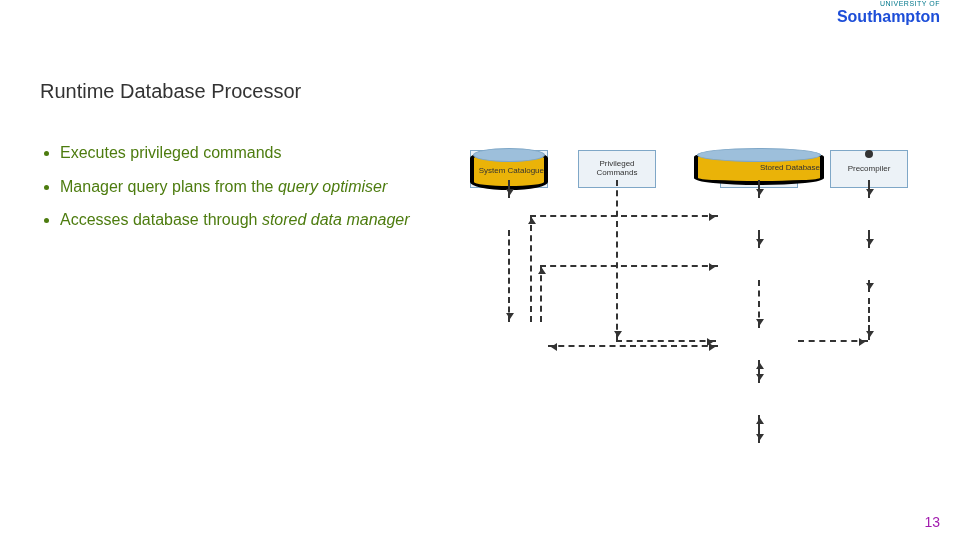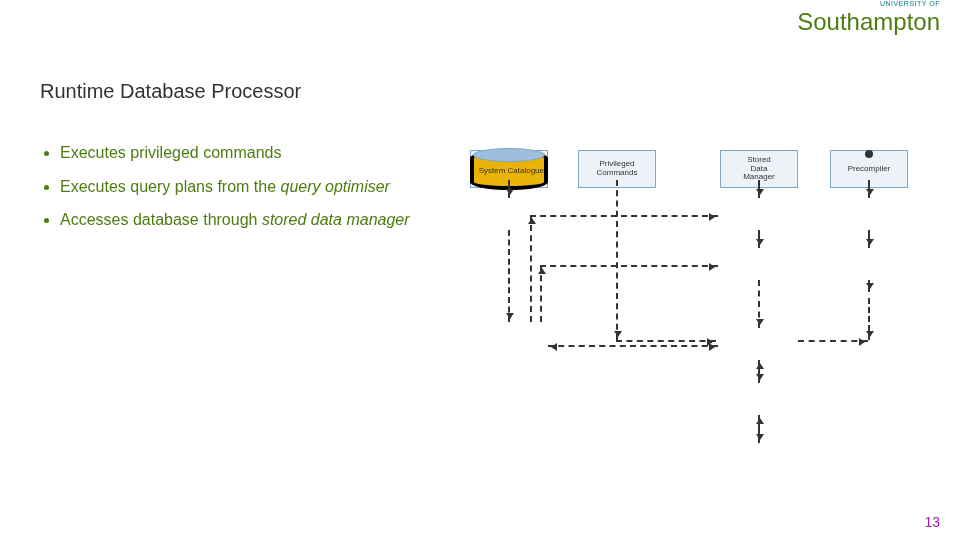--- a/index.html
+++ b/index.html
@@ -1,21 +1,21 @@
 <!DOCTYPE html>
 <html><head>
 <meta charset="utf-8">
 <style>
   *{box-sizing:border-box;margin:0;padding:0}
   body{width:960px;height:540px;background:#fff;font-family:"Segoe UI",Arial,sans-serif;position:relative;overflow:hidden}
   .title{position:absolute;left:40px;top:80px;font-size:20px;color:#333}
   .bullets{position:absolute;left:40px;top:140px;width:400px;font-size:16px;color:#4d7c0f;line-height:1.6}
   .bullets li{list-style:disc;margin-left:20px;margin-bottom:8px}
   .bullets em{font-style:italic}
-  .logo{position:absolute;right:20px;top:8px;color:#4d7c0f;font-size:24px;font-weight:400}
+  .logo{position:absolute;right:20px;top:8px;color:#1d4ed8;font-size:16px;font-weight:700}
   .logo-sub{position:absolute;right:20px;top:0;font-size:7px;color:#00778b;letter-spacing:.5px}
   .pageno{position:absolute;right:20px;bottom:10px;font-size:14px;color:#a21caf}
 
   .diagram{position:absolute;left:460px;top:150px;width:500px;height:380px}
   .dbox{position:absolute;width:78px;height:30px;background:#ecf2f7;border:1px solid #7fa7c7;font-size:8px;color:#333;display:flex;align-items:center;justify-content:center;text-align:center;padding:18px;line-height:1.1}
   .dbox.highlight{background:#b9d2e5;border:1.5px solid #2269a5}
   .cyl{position:absolute;width:78px;height:40px;background:#eab308;border:4px solid #000000;font-size:8px;color:#333;display:flex;align-items:center;justify-content:flex-end;text-align:center;border-radius:50%/20%}
   .cyl::before{content:"";position:absolute;left:-1px;right:-1px;top:-6px;height:12px;background:#9dbfdb;border:1px solid #7fa7c7;border-radius:50%}
   .cyl.big{width:130px;height:35px}
 
@@ -35,21 +35,21 @@
 </head>
 <body>
 
 <div class="logo-sub">UNIVERSITY OF</div>
 <div class="logo">Southampton</div>
 
 <div class="title">Runtime Database Processor</div>
 
 <ul class="bullets">
   <li><span>Executes privileged commands</span></li>
-  <li><span>Executes query plans from the </span><em>query optimiser</em></li>
+  <li><span>Manager query plans from the </span><em>query optimiser</em></li>
   <li><span>Accesses database through </span><em>stored data manager</em></li>
 </ul>
 
 <div class="diagram">
 
   <div class="dbox" style="left:10px;top:0">DDL Statements</div>
   <div class="dbox" style="left:118px;top:0">Privileged Commands</div>
   <div class="dbox" style="left:260px;top:0">Interactive Query</div>
   <div class="dbox" style="left:370px;top:0">Application Programs</div>
 
@@ -59,20 +59,23 @@
 
   <div class="dbox" style="left:260px;top:100">Query Optimiser</div>
 
   <div class="cyl" style="left:10px;top:180">
       <span style="position:relative;z-index:1">System Catalogue</span>
     </div>
   <div class="dbox highlight" style="left:260px;top:180">Runtime DB Processor</div>
 
   <div class="dbox" style="left:260px;top:235">Stored Data Manager</div>
 
+  <div class="cyl big" style="left:234px;top:300">
+      <span style="position:relative;z-index:1">Stored Database</span>
+    </div>
 
   <div class="dot" style="left:405px;top:140"></div>
 
   <div class="arr" style="left:48px;top:30px;height:18px"></div>
   <div class="arr dashed" style="left:48px;top:80px;height:92px"></div>
 
   <div class="arr dashed" style="left:156px;top:30px;height:160px"></div>
   <div class="harr dashed" style="left:156px;top:190px;width:100px"></div>
 
   <div class="arr" style="left:298px;top:30px;height:18px"></div>

